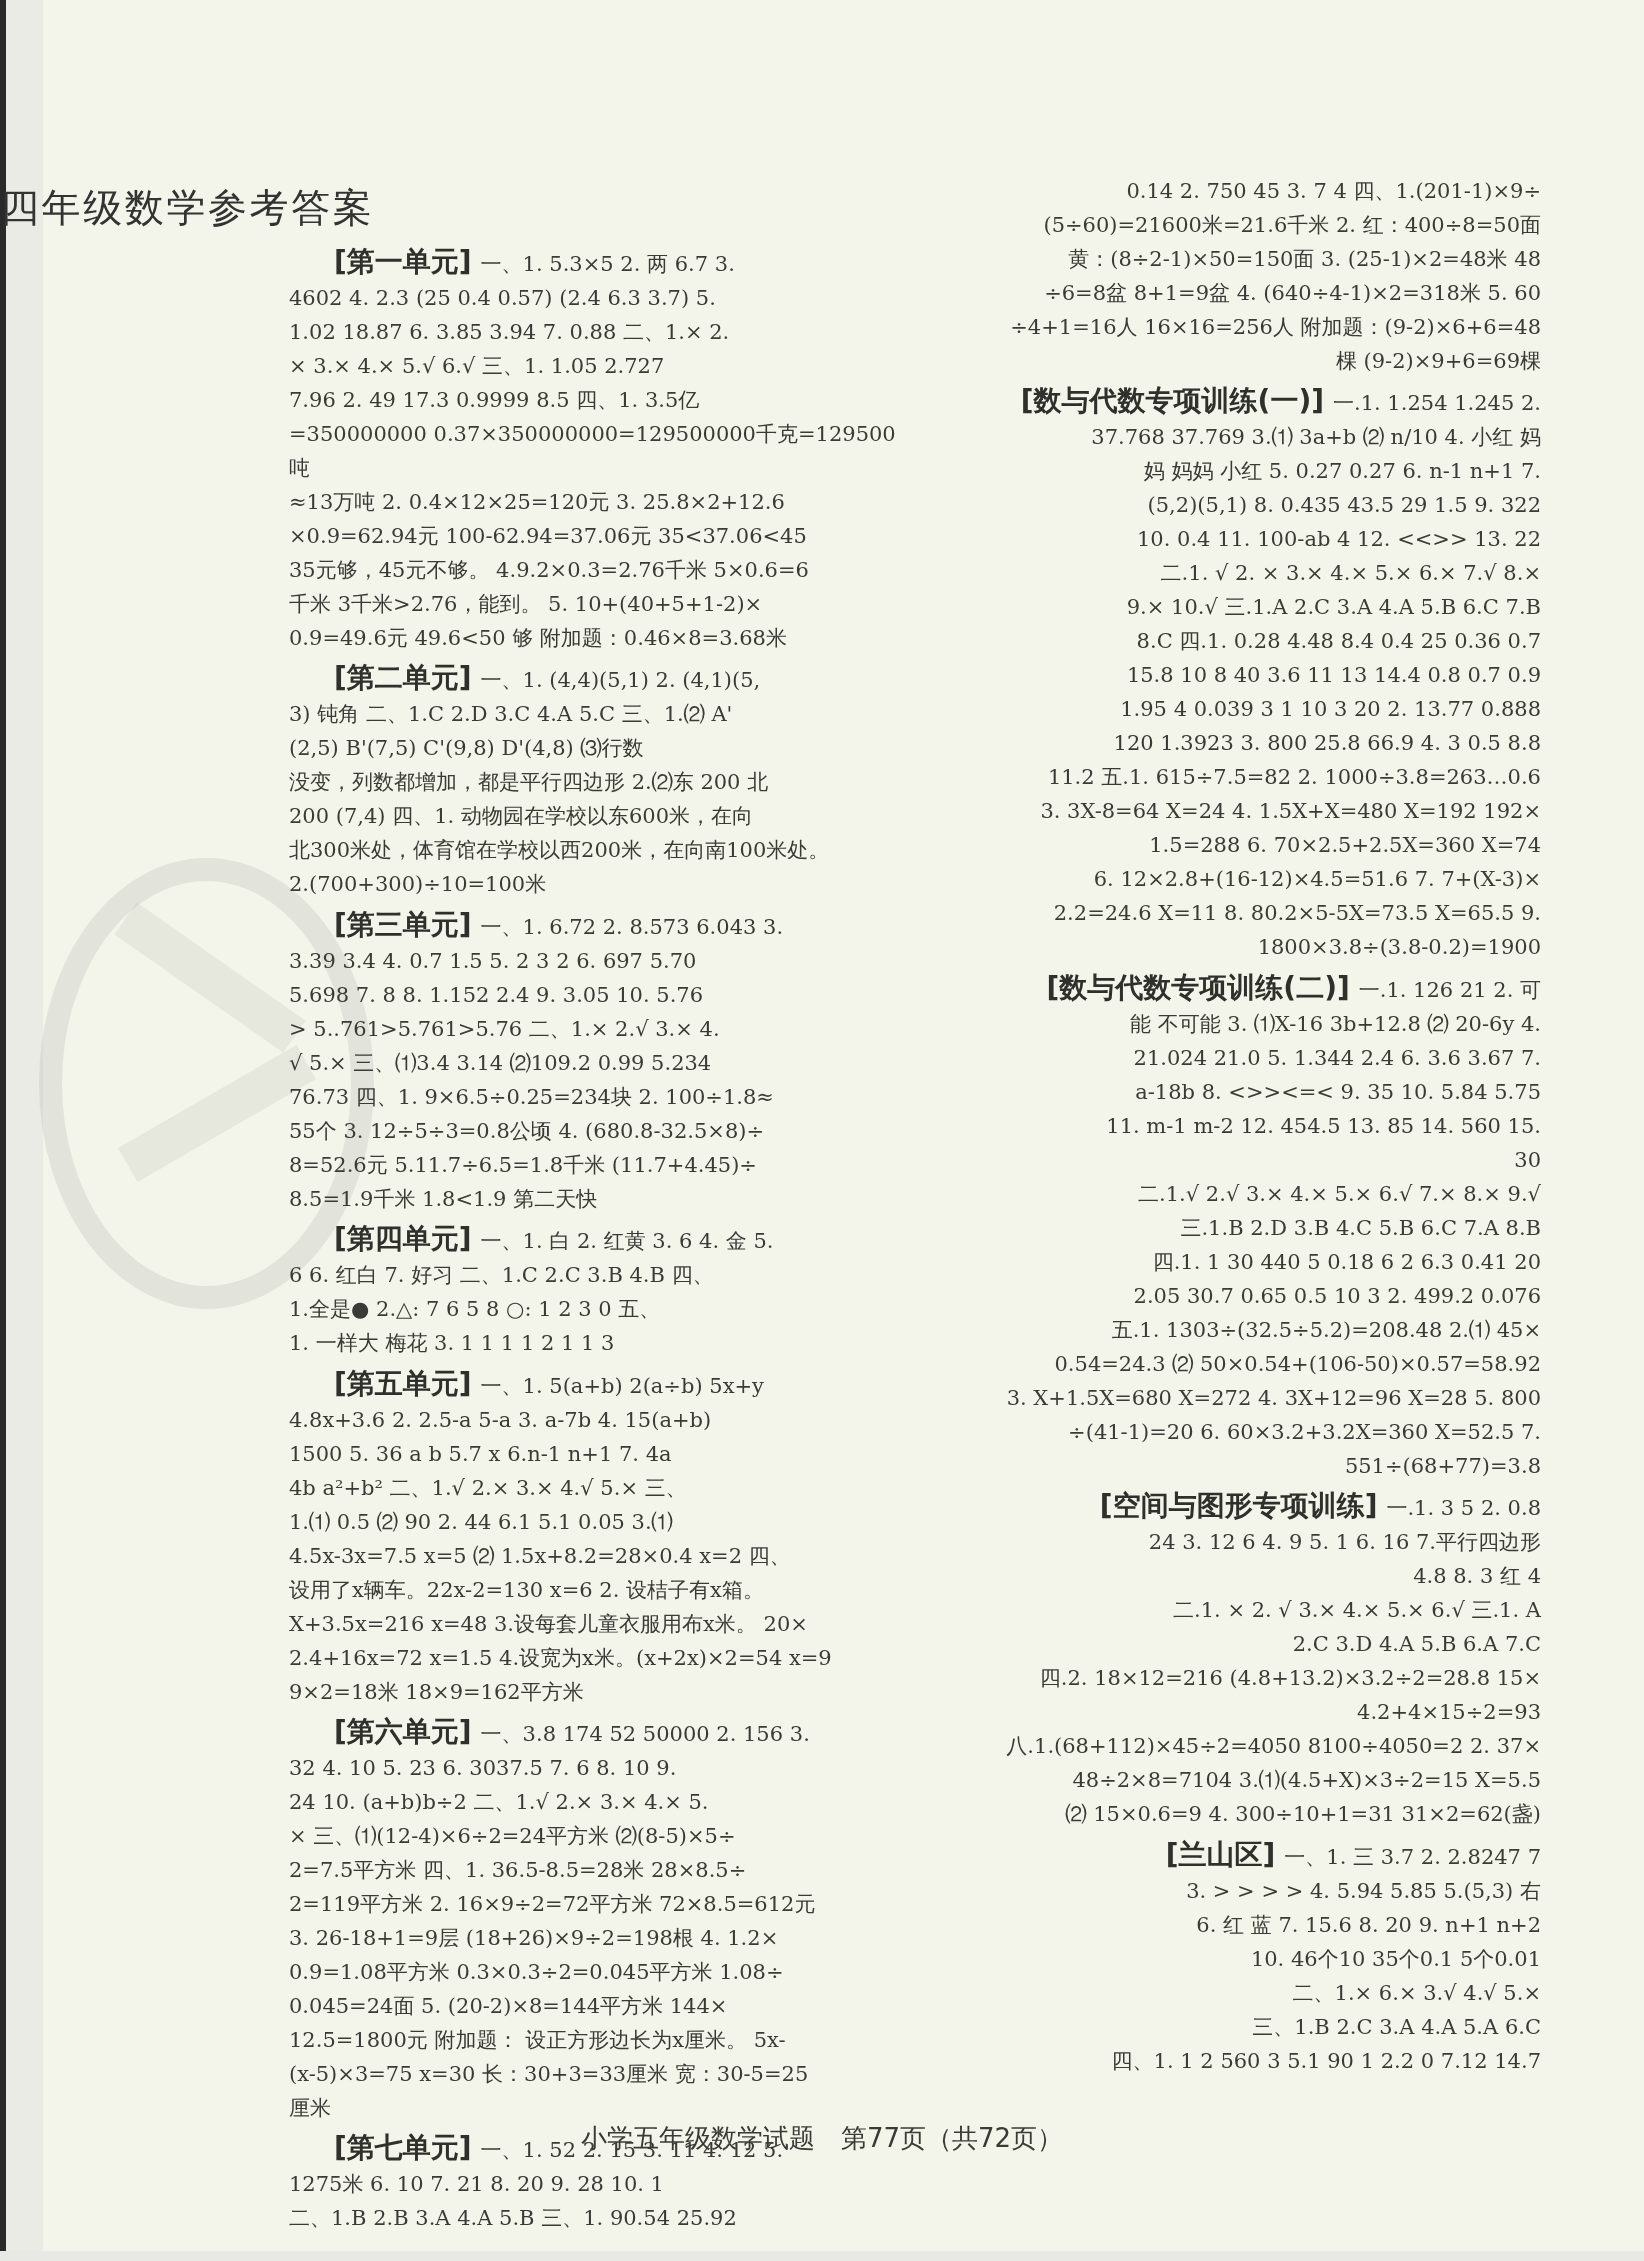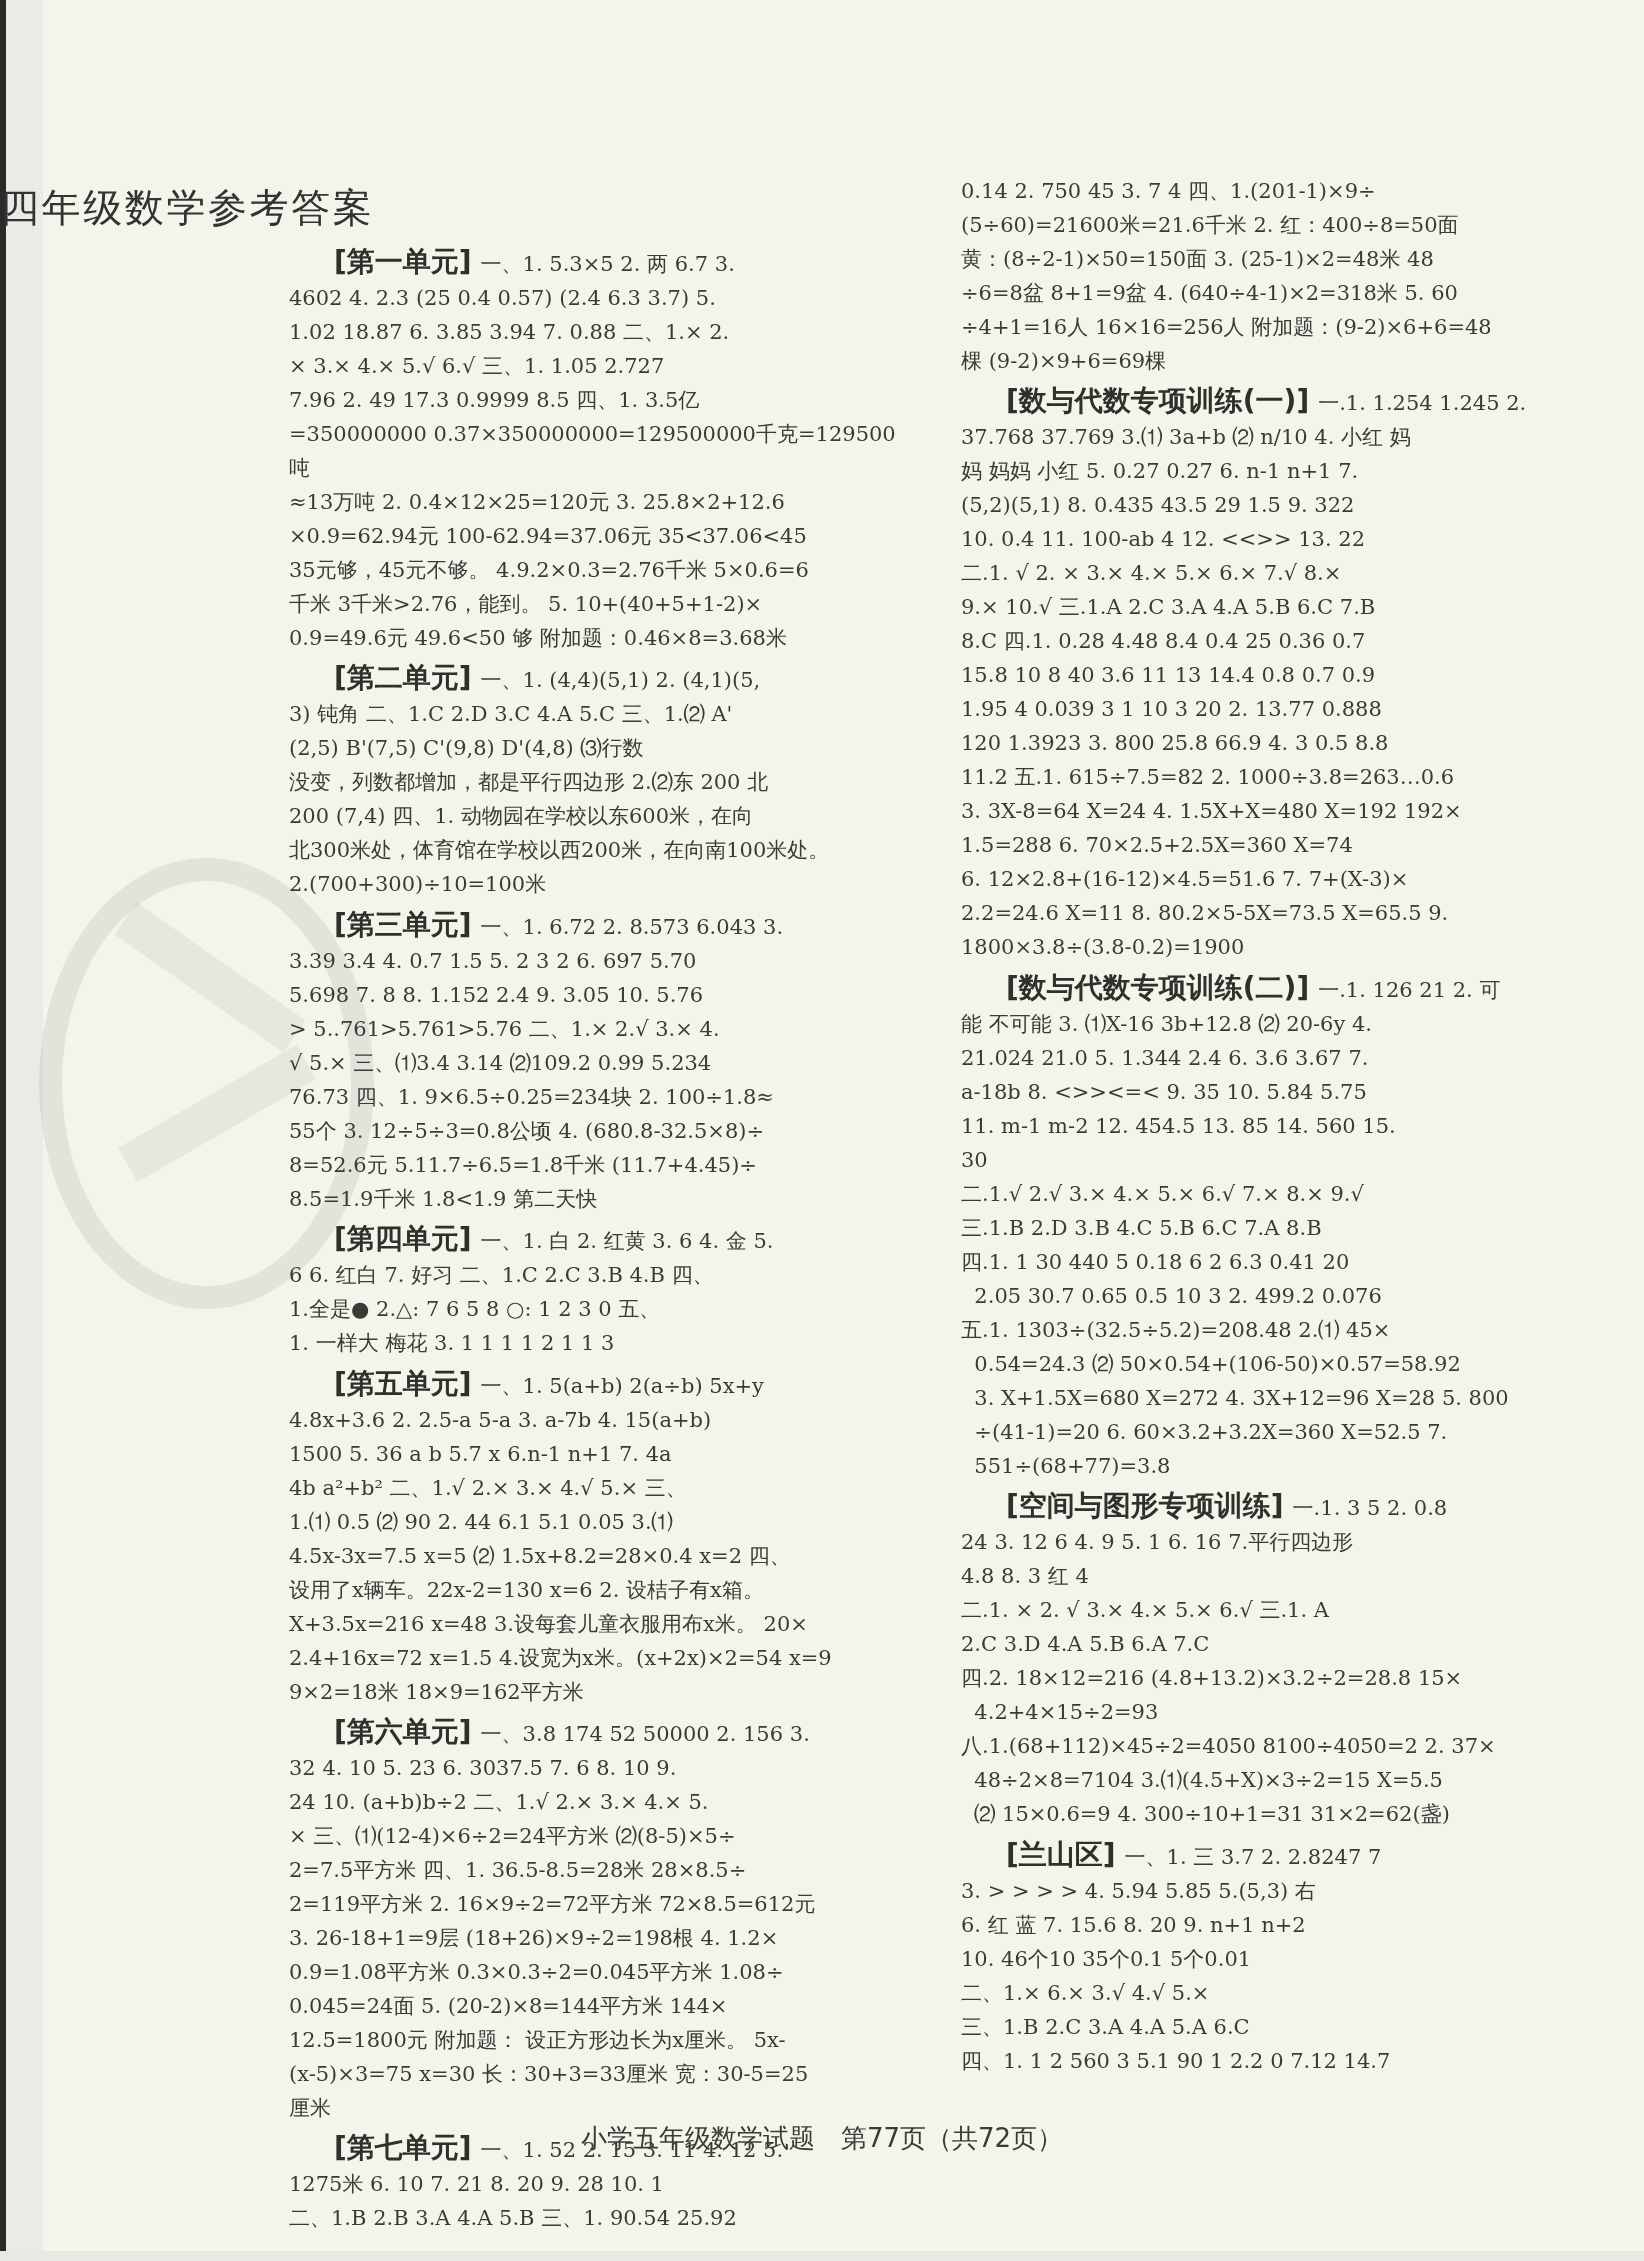--- a/index.html
+++ b/index.html
@@ -39,21 +39,21 @@
       text-align: left;
       font-family: "DejaVu Sans", "Liberation Sans", sans-serif;
       font-size: 39px; letter-spacing: 2.6px; color: #333;
     }
     .col {
       position: absolute; top: 245px;
       font-size: 21px; line-height: 34px;
       word-break: break-all;
     }
     .col.left { left: 289px; width: 619px; }
-    .col.right { left: 961px; width: 606px; top: 174px; }
+    .col.right { left: 935px; width: 606px; top: 174px; text-align: right; }
     .section { margin: 0 0 6.4px 0; }
     .sec-head {
       font-family: "DejaVu Sans", "Liberation Sans", sans-serif;
       font-weight: bold; font-size: 28px; color: #2f2f2c;
       margin-right: 9px;
       margin-left: 45px;
     }
     .line { display: block; white-space: pre-wrap; }
     .footer {
       position: absolute; top: 2121px; left: 0; width: 1644px; text-align: center;

